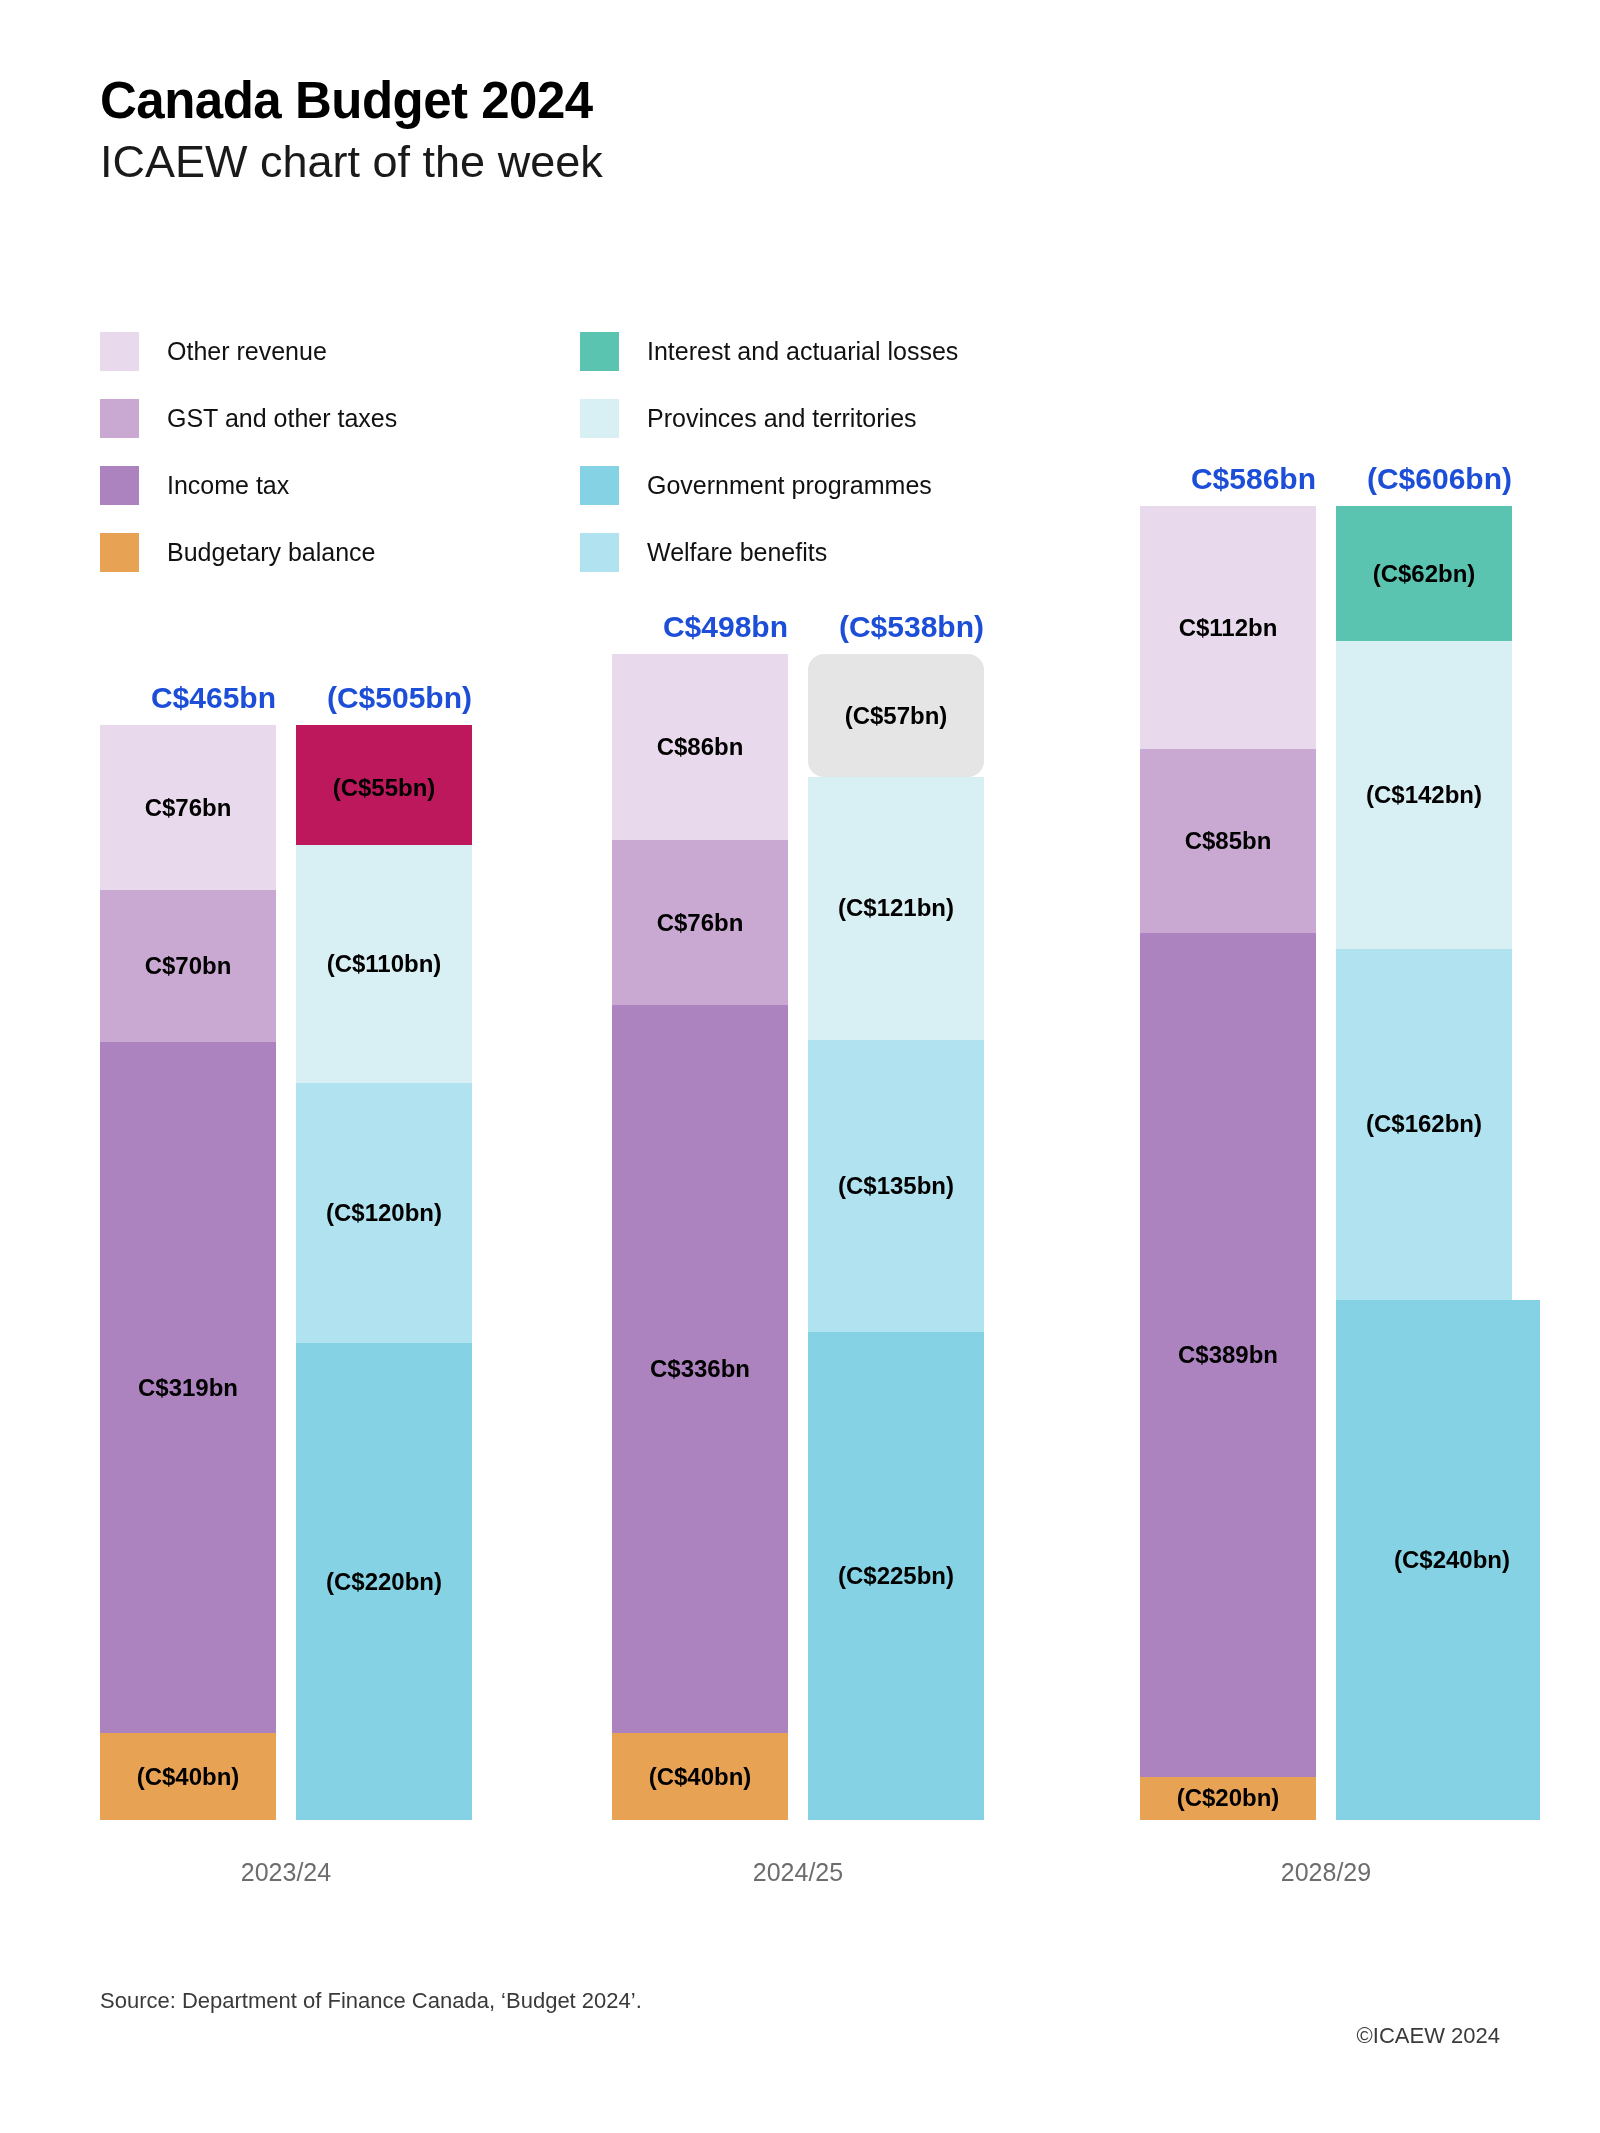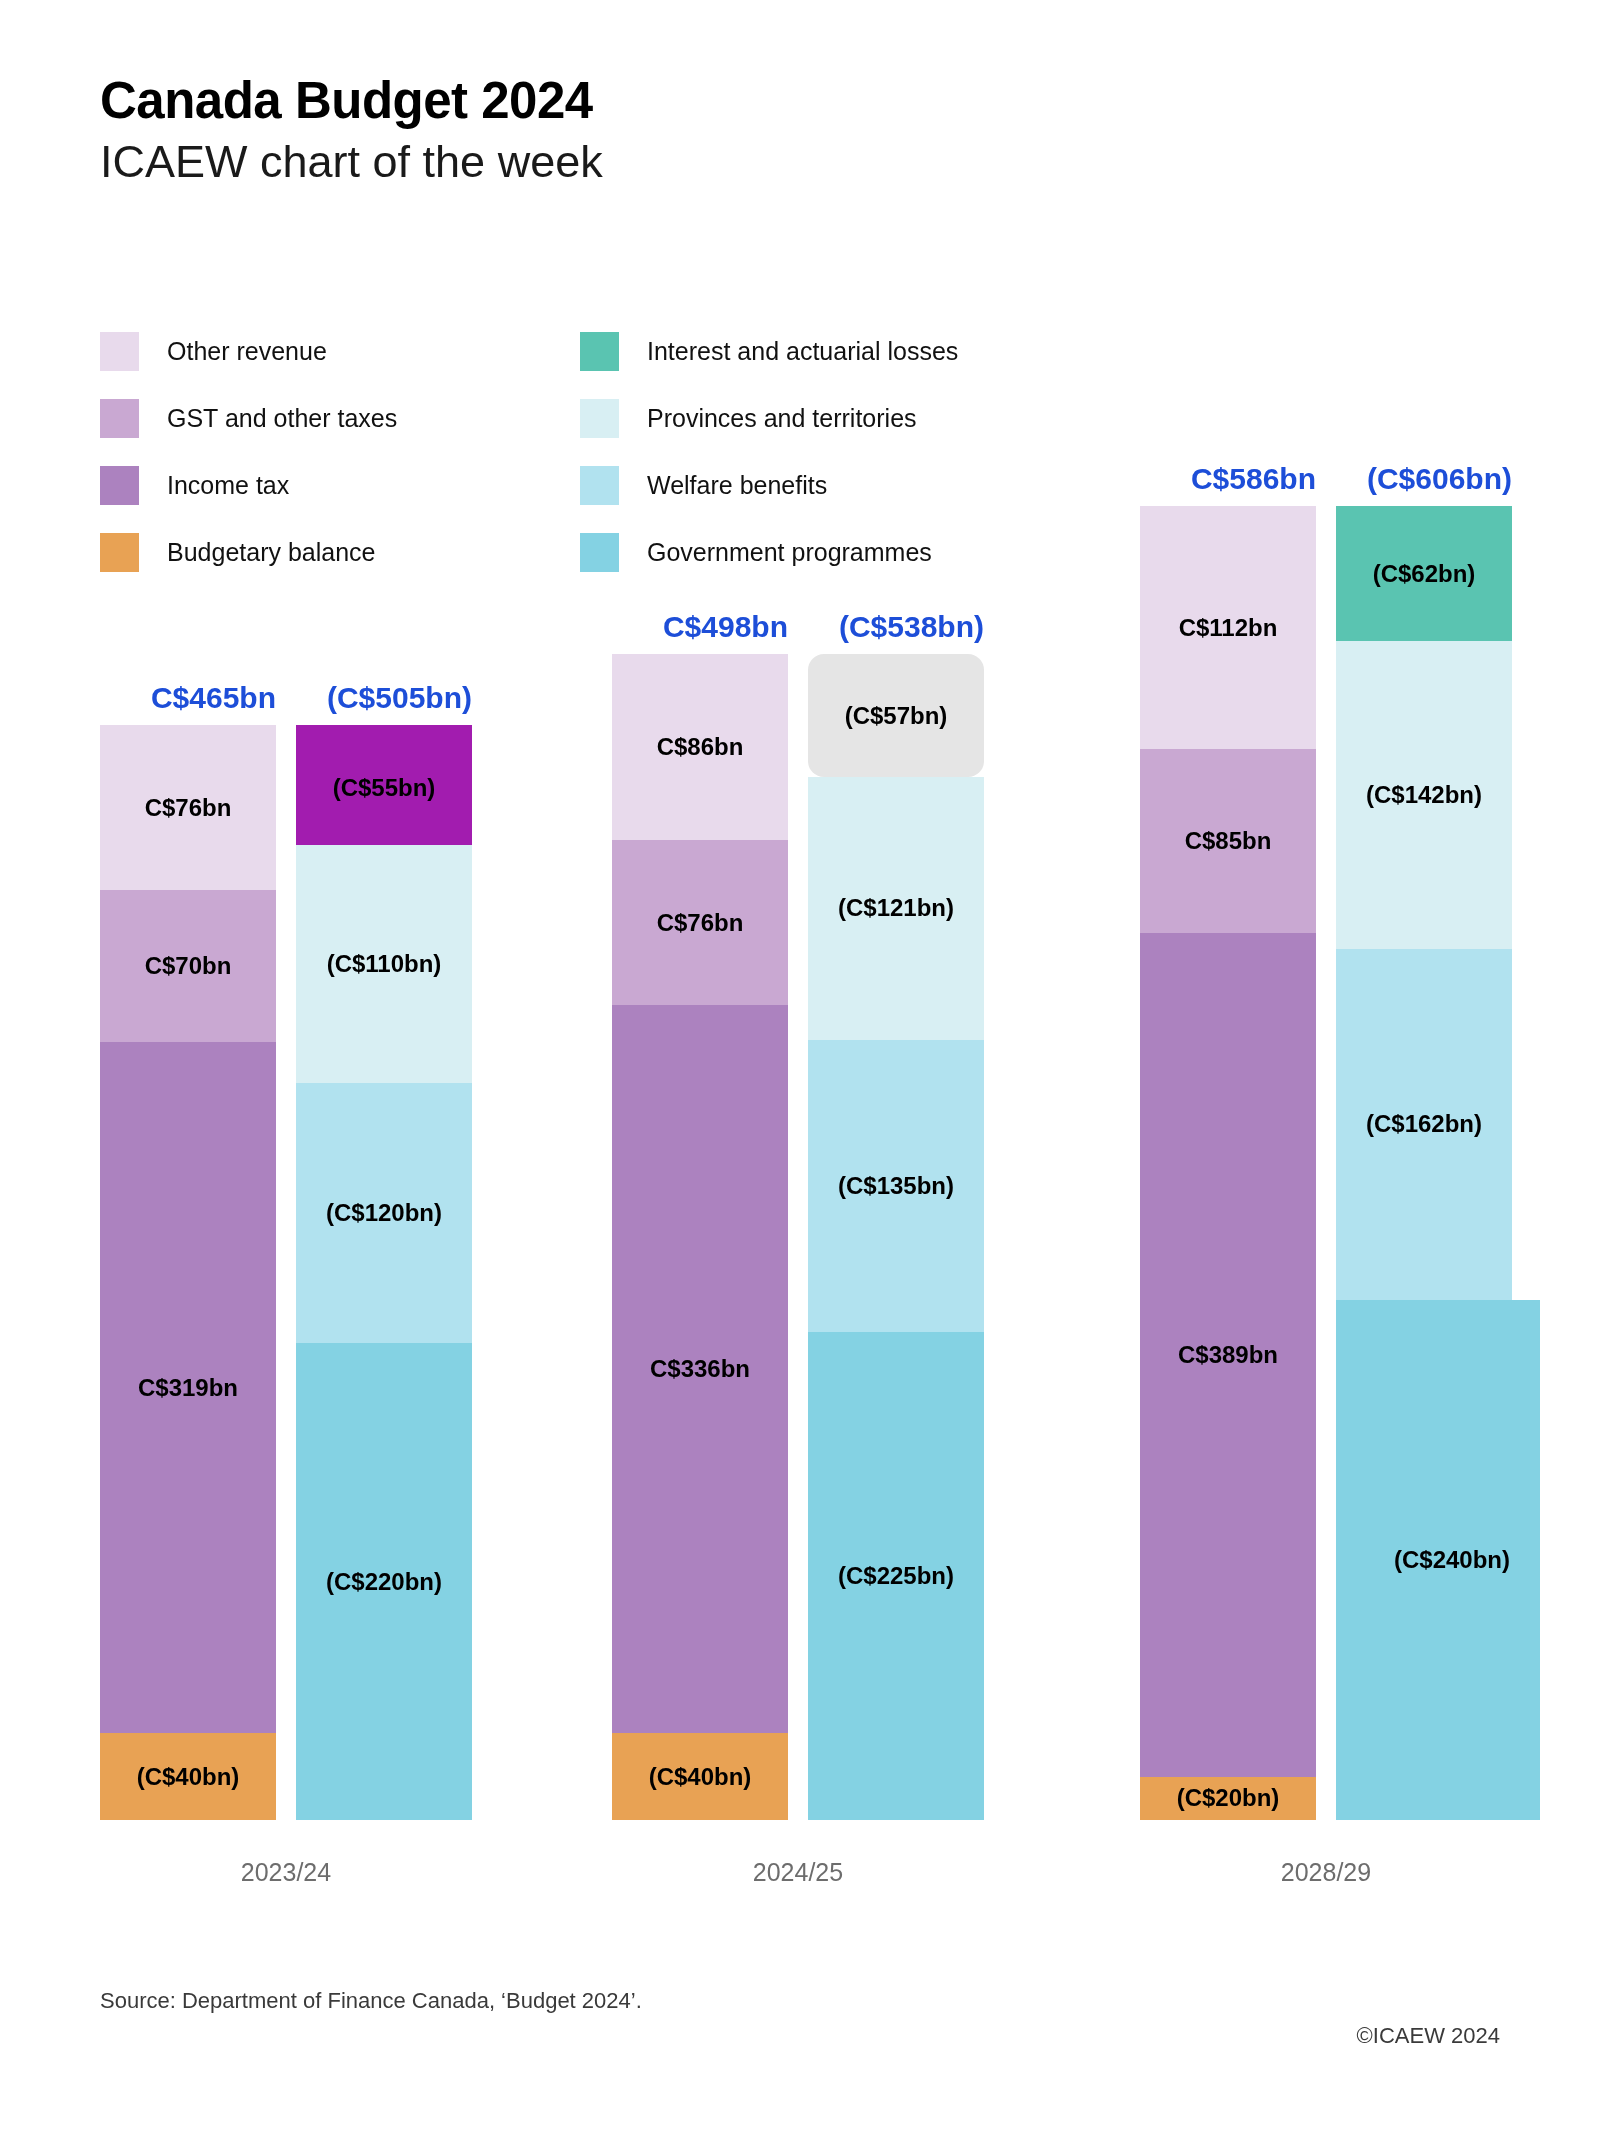--- a/index.html
+++ b/index.html
@@ -167,26 +167,26 @@
   <div class="legend-col">
       <div class="legend-item">
         <span class="legend-swatch" style="background: rgb(90, 196, 177);"></span>
         <span class="legend-label">Interest and actuarial losses</span>
       </div>
       <div class="legend-item">
         <span class="legend-swatch" style="background: rgb(216, 239, 243);"></span>
         <span class="legend-label">Provinces and territories</span>
       </div>
       <div class="legend-item">
+        <span class="legend-swatch" style="background: rgb(132, 210, 227);"></span>
+        <span class="legend-label">Government programmes</span>
+      </div>
+      <div class="legend-item">
         <span class="legend-swatch" style="background: rgb(177, 226, 239);"></span>
         <span class="legend-label">Welfare benefits</span>
-      </div>
-      <div class="legend-item">
-        <span class="legend-swatch" style="background: rgb(132, 210, 227);"></span>
-        <span class="legend-label">Government programmes</span>
       </div>
     </div>
 </div>
 
 <div id="plot">
     <div class="group" style="left: 0px; top: 0px; width: 1600px; height: 2133px;">
       <div class="bar-total" style="left: 100px; top: 681.29px;">C$465bn</div>
       <div class="bar" style="left: 100px; top: 725.29px; height: 1094.71px;">
         <div class="seg" style="top: 0px; height: 164.748px; background: rgb(232, 218, 236);">
           <span class="seg-label">C$76bn</span>
@@ -196,21 +196,21 @@
         </div>
         <div class="seg" style="top: 316.49px; height: 691.51px; background: rgb(172, 130, 191);">
           <span class="seg-label">C$319bn</span>
         </div>
         <div class="seg" style="top: 1008px; height: 86.7097px; background: rgb(232, 162, 84);">
           <span class="seg-label">(C$40bn)</span>
         </div>
       </div>
       <div class="bar-total" style="left: 296px; top: 681.29px;">(C$505bn)</div>
       <div class="bar" style="left: 296px; top: 725.29px; height: 1094.71px;">
-        <div class="seg" style="top: 0px; height: 125px; background: #a21caf;">
+        <div class="seg" style="top: 0px; height: 125px; background: #be185d;">
           <span class="seg-label">(C$55bn)</span>
         </div>
         <div class="seg" style="top: 119.226px; height: 238.452px; background: rgb(216, 239, 243);">
           <span class="seg-label">(C$110bn)</span>
         </div>
         <div class="seg" style="top: 357.677px; height: 260.129px; background: rgb(177, 226, 239);">
           <span class="seg-label">(C$120bn)</span>
         </div>
         <div class="seg" style="top: 617.806px; height: 476.903px; background: rgb(132, 210, 227);">
           <span class="seg-label">(C$220bn)</span>

